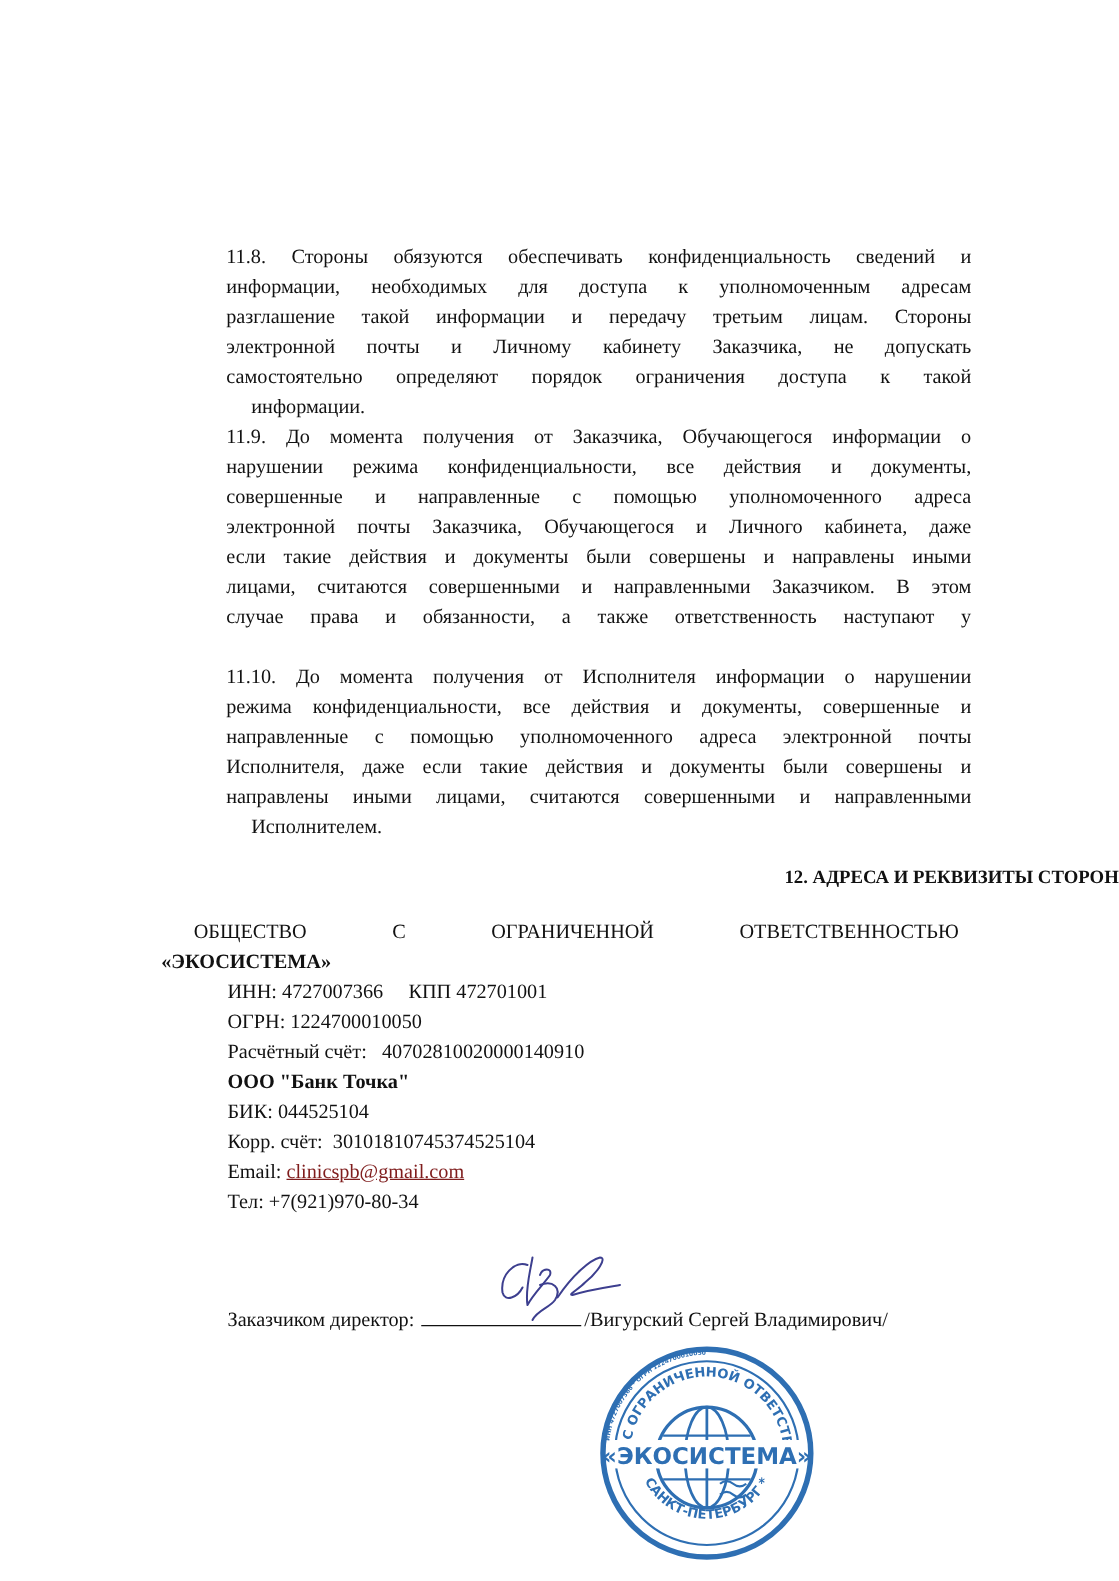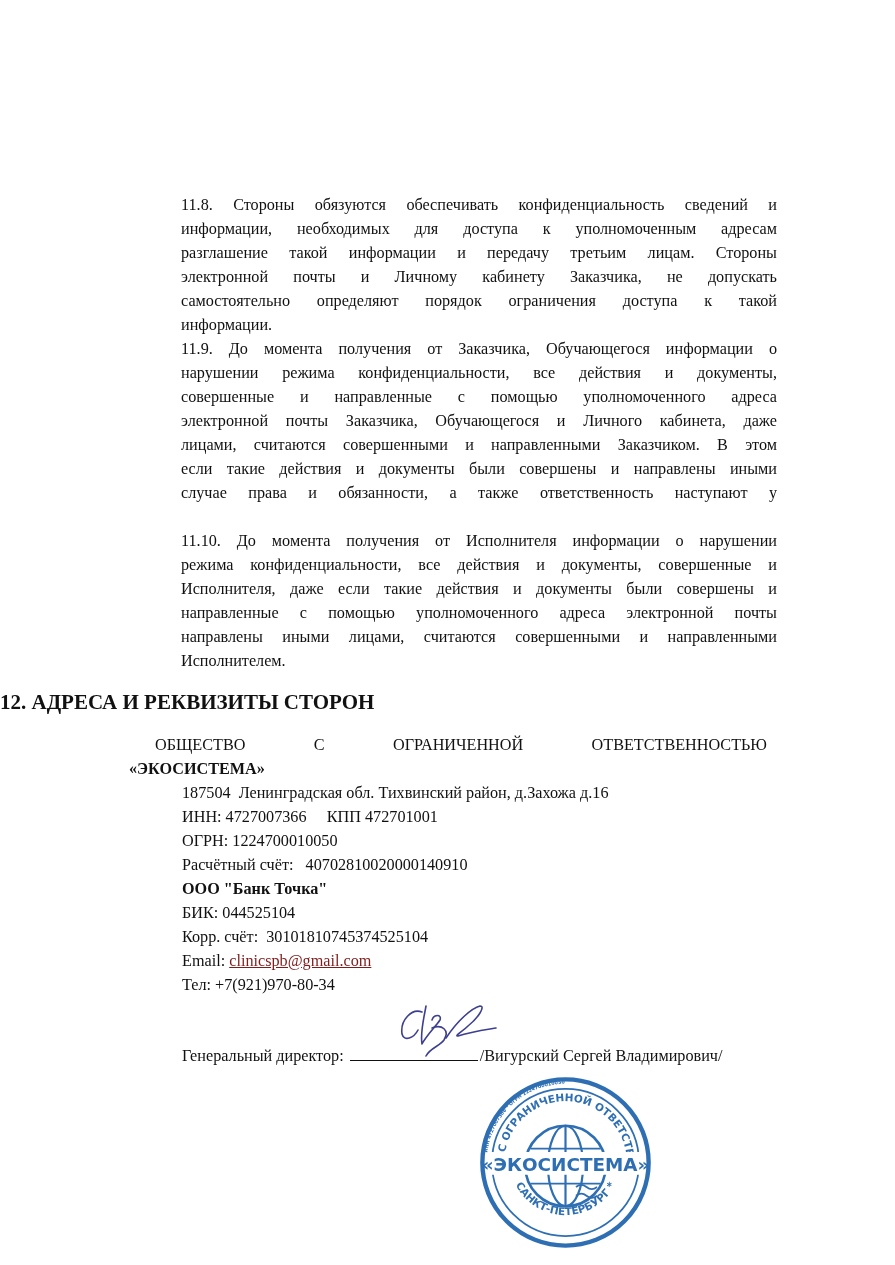--- a/index.html
+++ b/index.html
@@ -2,23 +2,23 @@
 <html><head>
 <meta charset="utf-8">
 <style>
   html, body { margin: 0; padding: 0; background: #ffffff; }
   body { width: 895px; height: 1265px; position: relative; overflow: hidden;
          font-family: "Liberation Serif", "DejaVu Serif", serif; color: #111; }
   .page { position: absolute; left: 0; top: 0; width: 895px; height: 1265px; }
   .para { position: absolute; left: 181px; width: 596px; font-size: 16.2px; line-height: 24px;
           text-align: justify; }
   .para .line { display: block; text-align: justify; text-align-last: justify; height: 24px; white-space: nowrap; }
-  .para .line.last { text-align-last: left; }
-  .heading { position: absolute; left: 0; width: 895px; top: 690px; text-align: left;
-             font-weight: bold; font-size: 21px; line-height: 24px; }
+  .para .line.last { text-align-last: left; margin-left: 20px; }
+  .heading { position: absolute; left: 0; width: 895px; top: 690px; text-align: right;
+             font-weight: bold; font-size: 15px; line-height: 24px; }
   .org-line1 { position: absolute; left: 155px; width: 612px; top: 733px; font-size: 16.2px;
                line-height: 24px; display: flex; justify-content: space-between; }
   .org-line2 { position: absolute; left: 129px; top: 757px; font-size: 16.2px; font-weight: bold; line-height: 24px; }
   .req { position: absolute; left: 182px; top: 781px; font-size: 16.2px; line-height: 24px; }
   .req div { height: 24px; white-space: pre; }
   .bold { font-weight: bold; }
   a.email { color: #7f1d1d; text-decoration: underline; text-align: center; }
   .sign-line { position: absolute; left: 182px; top: 1043px; font-size: 16.2px; line-height: 24px; white-space: pre; }
   .sign-blank { display: inline-block; width: 128px; border-bottom: 1px solid #111; height: 17px; vertical-align: baseline; margin: 0 2px 0 6px; }
   .signature { position: absolute; left: 392px; top: 1000px; width: 110px; height: 60px; }
@@ -36,57 +36,56 @@
     <span class="line">электронной почты и Личному кабинету Заказчика, не допускать</span>
     <span class="line">самостоятельно определяют порядок ограничения доступа к такой</span>
     <span class="line last">информации.</span>
   </div>
 
   <div class="para" style="top:337px;">
     <span class="line">11.9. До момента получения от Заказчика, Обучающегося информации о</span>
     <span class="line">нарушении режима конфиденциальности, все действия и документы,</span>
     <span class="line">совершенные и направленные с помощью уполномоченного адреса</span>
     <span class="line">электронной почты Заказчика, Обучающегося и Личного кабинета, даже</span>
+    <span class="line">если такие действия и документы были совершены и направлены иными</span>
     <span class="line">лицами, считаются совершенными и направленными Заказчиком. В этом</span>
-    <span class="line">если такие действия и документы были совершены и направлены иными</span>
     <span class="line">случае права и обязанности, а также ответственность наступают у</span>
   </div>
 
   <div class="para" style="top:529px;">
     <span class="line">11.10. До момента получения от Исполнителя информации о нарушении</span>
     <span class="line">режима конфиденциальности, все действия и документы, совершенные и</span>
+    <span class="line">направленные с помощью уполномоченного адреса электронной почты</span>
     <span class="line">Исполнителя, даже если такие действия и документы были совершены и</span>
-    <span class="line">направленные с помощью уполномоченного адреса электронной почты</span>
     <span class="line">направлены иными лицами, считаются совершенными и направленными</span>
     <span class="line last">Исполнителем.</span>
   </div>
 
   <div class="heading">12. АДРЕСА И РЕКВИЗИТЫ СТОРОН</div>
 
   <div class="org-line1">
     <span>ОБЩЕСТВО</span>
     <span>С</span>
     <span>ОГРАНИЧЕННОЙ</span>
     <span>ОТВЕТСТВЕННОСТЬЮ</span>
   </div>
   <div class="org-line2">«ЭКОСИСТЕМА»</div>
 
   <div class="req">
-    <div>187504  Ленинградская обл. Тихвинский район, д.Захожа д.16</div>
     <div>ИНН: 4727007366     КПП 472701001</div>
     <div>ОГРН: 1224700010050</div>
     <div>Расчётный счёт:   40702810020000140910</div>
     <div class="bold">ООО "Банк Точка"</div>
     <div>БИК: 044525104</div>
     <div>Корр. счёт:  30101810745374525104</div>
     <div><span>Email: </span><a class="email" href="#">clinicspb@gmail.com</a></div>
     <div>Тел: +7(921)970-80-34</div>
   </div>
 
-  <div class="sign-line"><span>Генеральный директор:</span><span class="sign-blank"></span><span>/Вигурский Сергей Владимирович/</span></div>
+  <div class="sign-line"><span>Заказчиком директор:</span><span class="sign-blank"></span><span>/Вигурский Сергей Владимирович/</span></div>
 
   <svg class="signature" viewBox="0 0 110 60">
     <g fill="none" stroke="#3d3f8f" stroke-width="1.6" stroke-linecap="round" stroke-linejoin="round">
       <path d="M30 12 C20 8 8 20 10 34 C12 42 22 38 26 30"></path>
       <path d="M34 6 C32 18 28 32 30 44 C34 36 44 26 48 20 C50 14 42 14 40 20"></path>
       <path d="M40 28 C50 24 58 30 52 40 C48 46 38 48 34 56"></path>
       <path d="M54 38 C66 20 80 8 88 6 C94 6 86 18 76 26 C70 32 62 36 66 36 C78 32 92 30 104 28"></path>
     </g>
   </svg>
 

